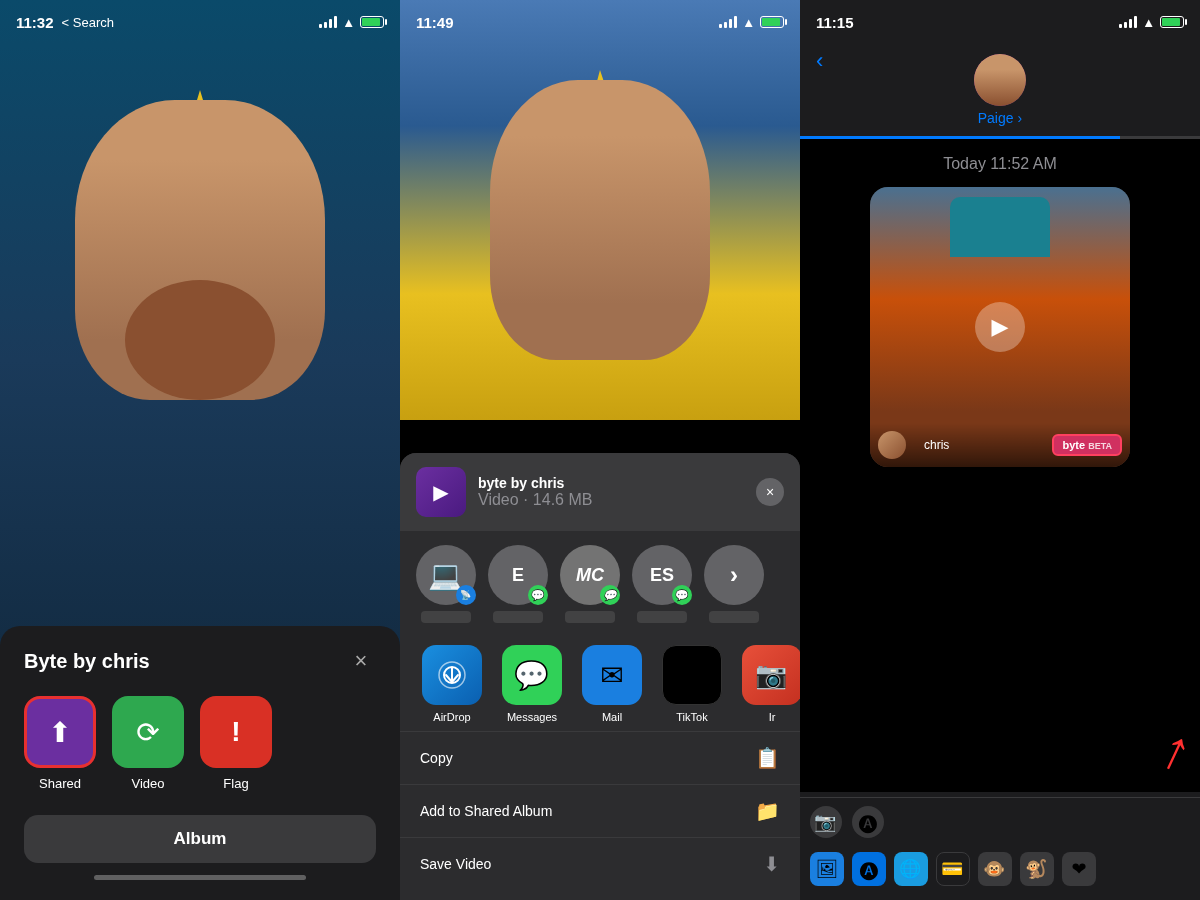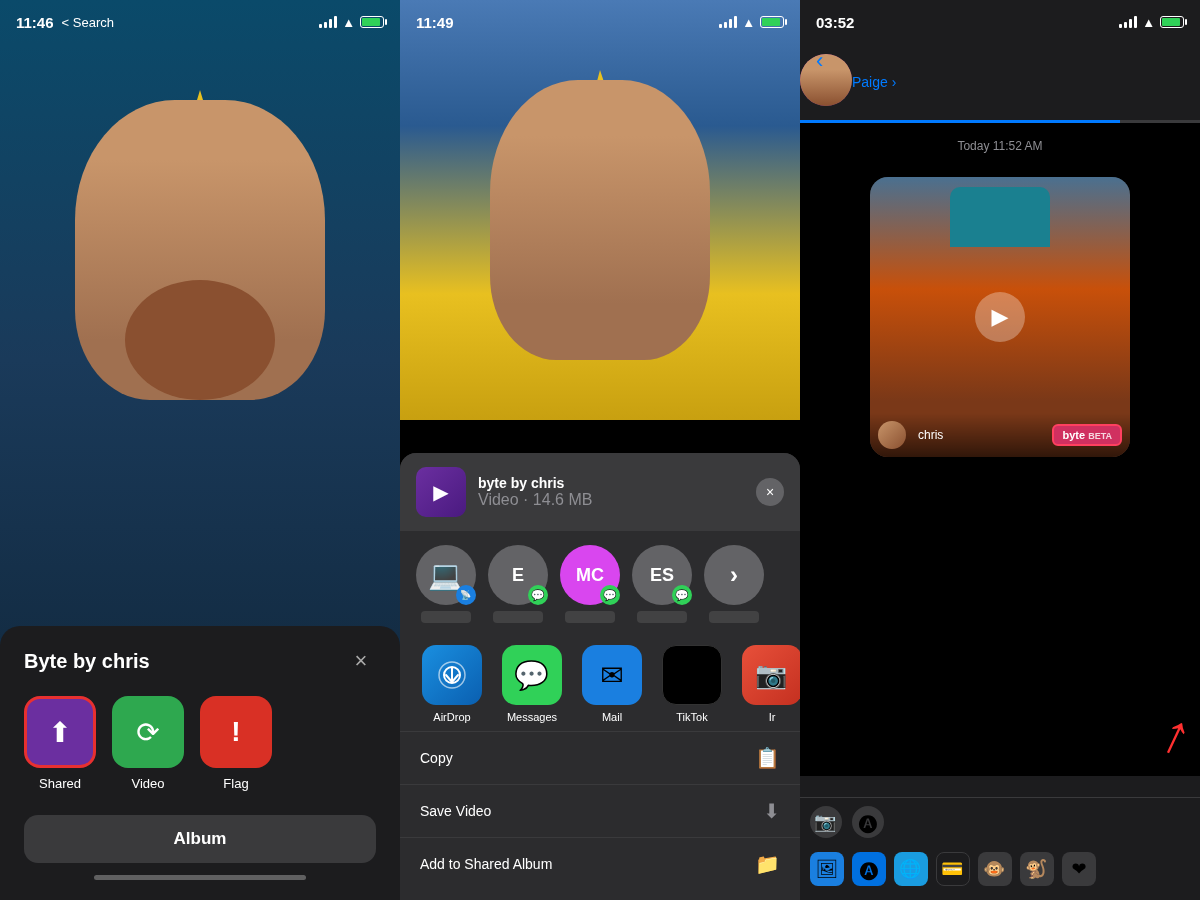--- a/index.html
+++ b/index.html
@@ -238,21 +238,21 @@
       display: flex;
       align-items: center;
       justify-content: center;
       font-size: 18px;
       font-weight: 700;
       color: #fff;
       position: relative;
     }
     .contact-avatar.laptop { background: #636366; font-size: 28px; }
     .contact-avatar.e { background: #636366; }
-    .contact-avatar.mc { background: #d946ef; }
+    .contact-avatar.mc { background: #737373; font-style: italic; }
     .contact-avatar.es { background: #636366; }
     .contact-avatar.more { background: #636366; }
     .messages-badge {
       position: absolute;
       bottom: 0;
       right: 0;
       width: 20px;
       height: 20px;
       border-radius: 50%;
       background: #30d158;
@@ -317,21 +317,21 @@
       right: 0;
       height: 44px;
       display: flex;
       align-items: center;
       padding: 0 16px;
       z-index: 10;
       background: #1c1c1e;
     }
     .panel3-contact {
       display: flex;
-      flex-direction: row;
+      flex-direction: column;
       align-items: center;
       margin-top: 44px;
       padding: 10px 0;
       background: #1c1c1e;
     }
     .contact-photo {
       width: 52px;
       height: 52px;
       border-radius: 50%;
       background: linear-gradient(135deg, #c06090, #804060);
@@ -367,22 +367,22 @@
     }
     .messages-area {
       padding: 16px;
       display: flex;
       flex-direction: column;
       gap: 10px;
     }
     .msg-timestamp {
       text-align: center;
       color: #8e8e93;
-      font-size: 12px;
-      margin-bottom: 14px;
+      font-size: 16px;
+      margin-bottom: 4px;
     }
     .video-message-bubble {
       width: 260px;
       height: 280px;
       border-radius: 18px;
       background: #2c2c2e;
       overflow: hidden;
       position: relative;
       margin: 0 auto;
     }
@@ -423,21 +423,21 @@
       position: absolute;
       bottom: 0;
       left: 0;
       right: 0;
       padding: 8px;
       display: flex;
       align-items: center;
       justify-content: space-between;
       background: linear-gradient(transparent, rgba(0,0,0,0.6));
     }
-    .sender-info { display: flex; align-items: center; gap: 12px; }
+    .sender-info { display: flex; align-items: center; gap: 18px; }
     .sender-avatar {
       width: 28px;
       height: 28px;
       border-radius: 50%;
       background: linear-gradient(135deg, #c8956a, #8a5030);
     }
     .sender-name { color: #fff; font-size: 12px; }
     .byte-badge {
       background: #d03060;
       border-radius: 6px;
@@ -562,21 +562,21 @@
   <div class="panel1-sun">
     <svg class="sun-svg" viewBox="0 0 280 280" xmlns="http://www.w3.org/2000/svg">
       <polygon points="140,10 155,60 200,30 175,75 230,70 190,105 240,120 195,140 235,165 185,165 200,215 155,190 145,240 125,190 80,215 95,165 45,165 85,140 40,120 90,105 50,70 105,75 80,30 125,60" fill="#e8c020"></polygon>
       <circle cx="140" cy="140" r="70" fill="#e8c020"></circle>
     </svg>
   </div>
 
   <div class="panel1-face"></div>
 
   <div class="status-bar">
-    <span class="sb-time">11:46</span>
+    <span class="sb-time">11:32</span>
     <span style="color:#fff;font-size:13px;margin-left:8px;">&lt; Search</span>
     <div class="sb-right">
       <div class="sb-signal">
         <div class="sig-bar" style="height:4px"></div>
         <div class="sig-bar" style="height:6px"></div>
         <div class="sig-bar" style="height:9px"></div>
         <div class="sig-bar" style="height:12px"></div>
       </div>
       <span class="sb-wifi">▲</span>
       <div class="sb-battery">
@@ -725,34 +725,34 @@
         </div>
         <span class="app-label">Ir</span>
       </div>
     </div>
 
     <div class="share-action-row">
       <span class="share-action-label">Copy</span>
       <span class="share-action-icon">📋</span>
     </div>
     <div class="share-action-row">
+      <span class="share-action-label">Add to Shared Album</span>
+      <span class="share-action-icon">📁</span>
+    </div>
+    <div class="share-action-row">
       <span class="share-action-label">Save Video</span>
       <span class="share-action-icon">⬇</span>
     </div>
-    <div class="share-action-row">
-      <span class="share-action-label">Add to Shared Album</span>
-      <span class="share-action-icon">📁</span>
-    </div>
   </div>
 </div>
 
 <div class="panel3">
 
   <div class="panel3-status">
-    <span class="sb-time">03:52</span>
+    <span class="sb-time">11:15</span>
     <div class="sb-right">
       <div class="sb-signal">
         <div class="sig-bar" style="height:4px"></div>
         <div class="sig-bar" style="height:6px"></div>
         <div class="sig-bar" style="height:9px"></div>
         <div class="sig-bar" style="height:12px"></div>
       </div>
       <span class="sb-wifi">▲</span>
       <div class="sb-battery">
         <div class="battery-fill"></div>

